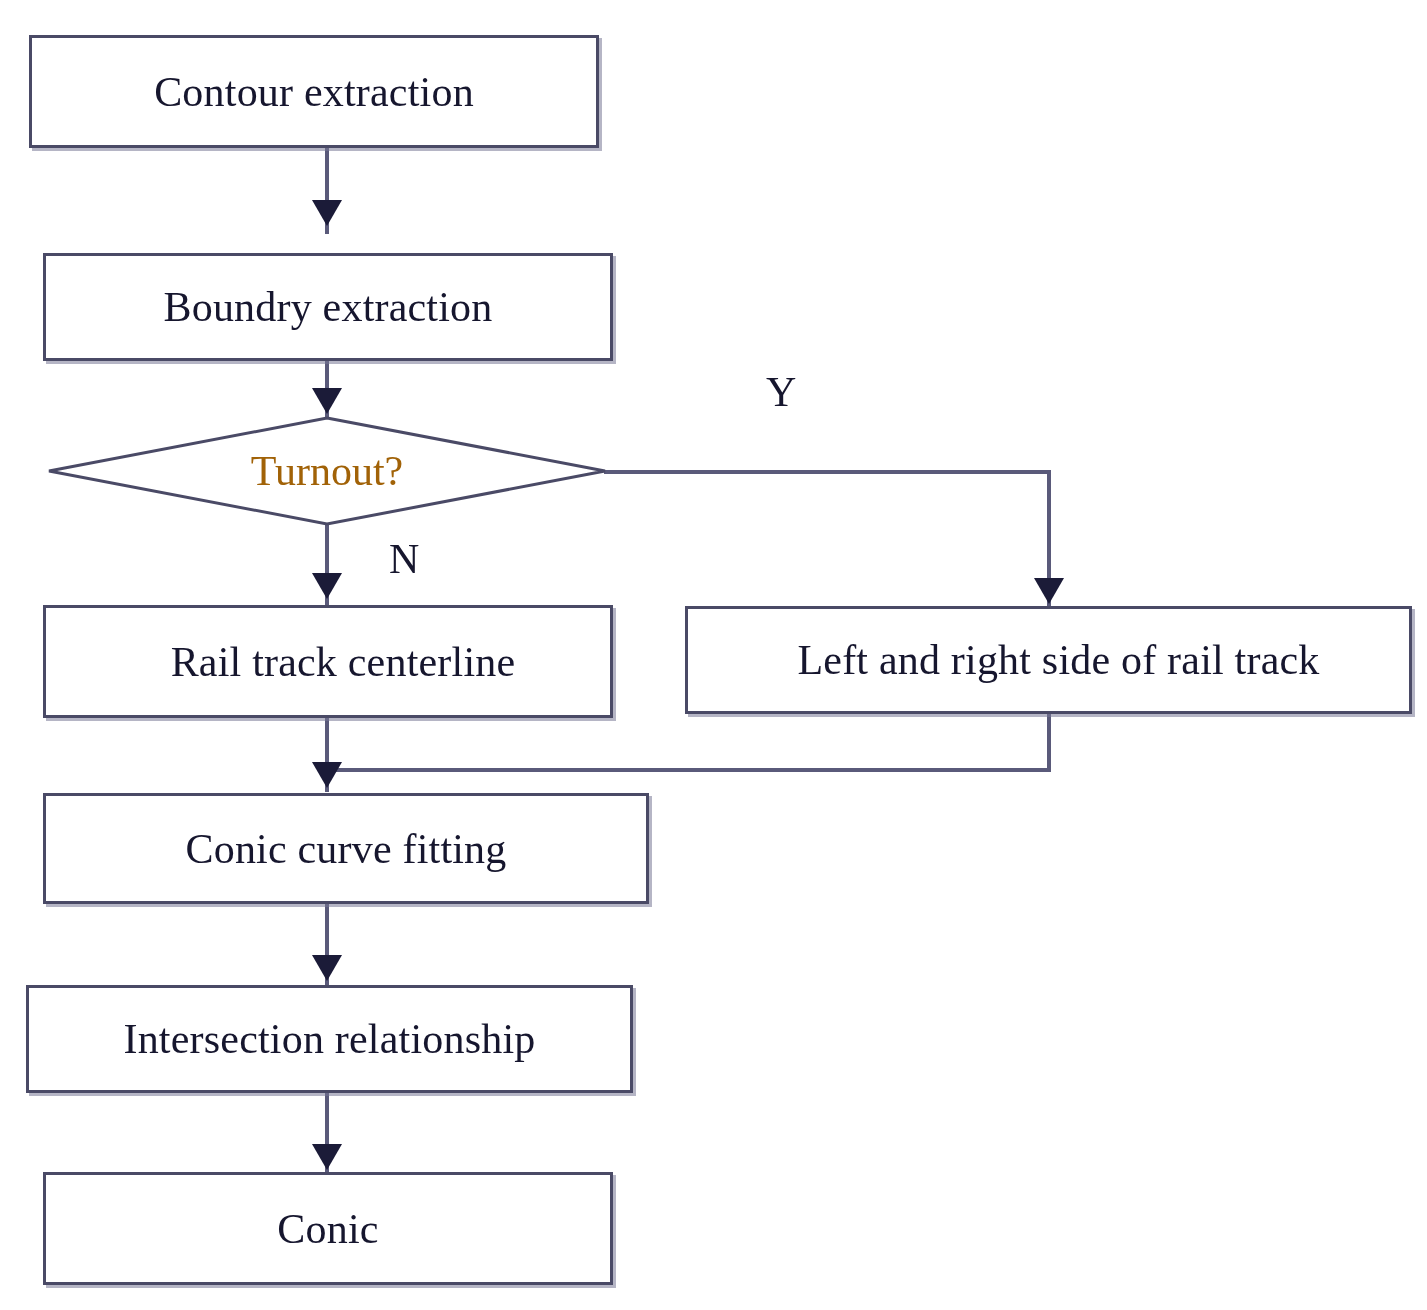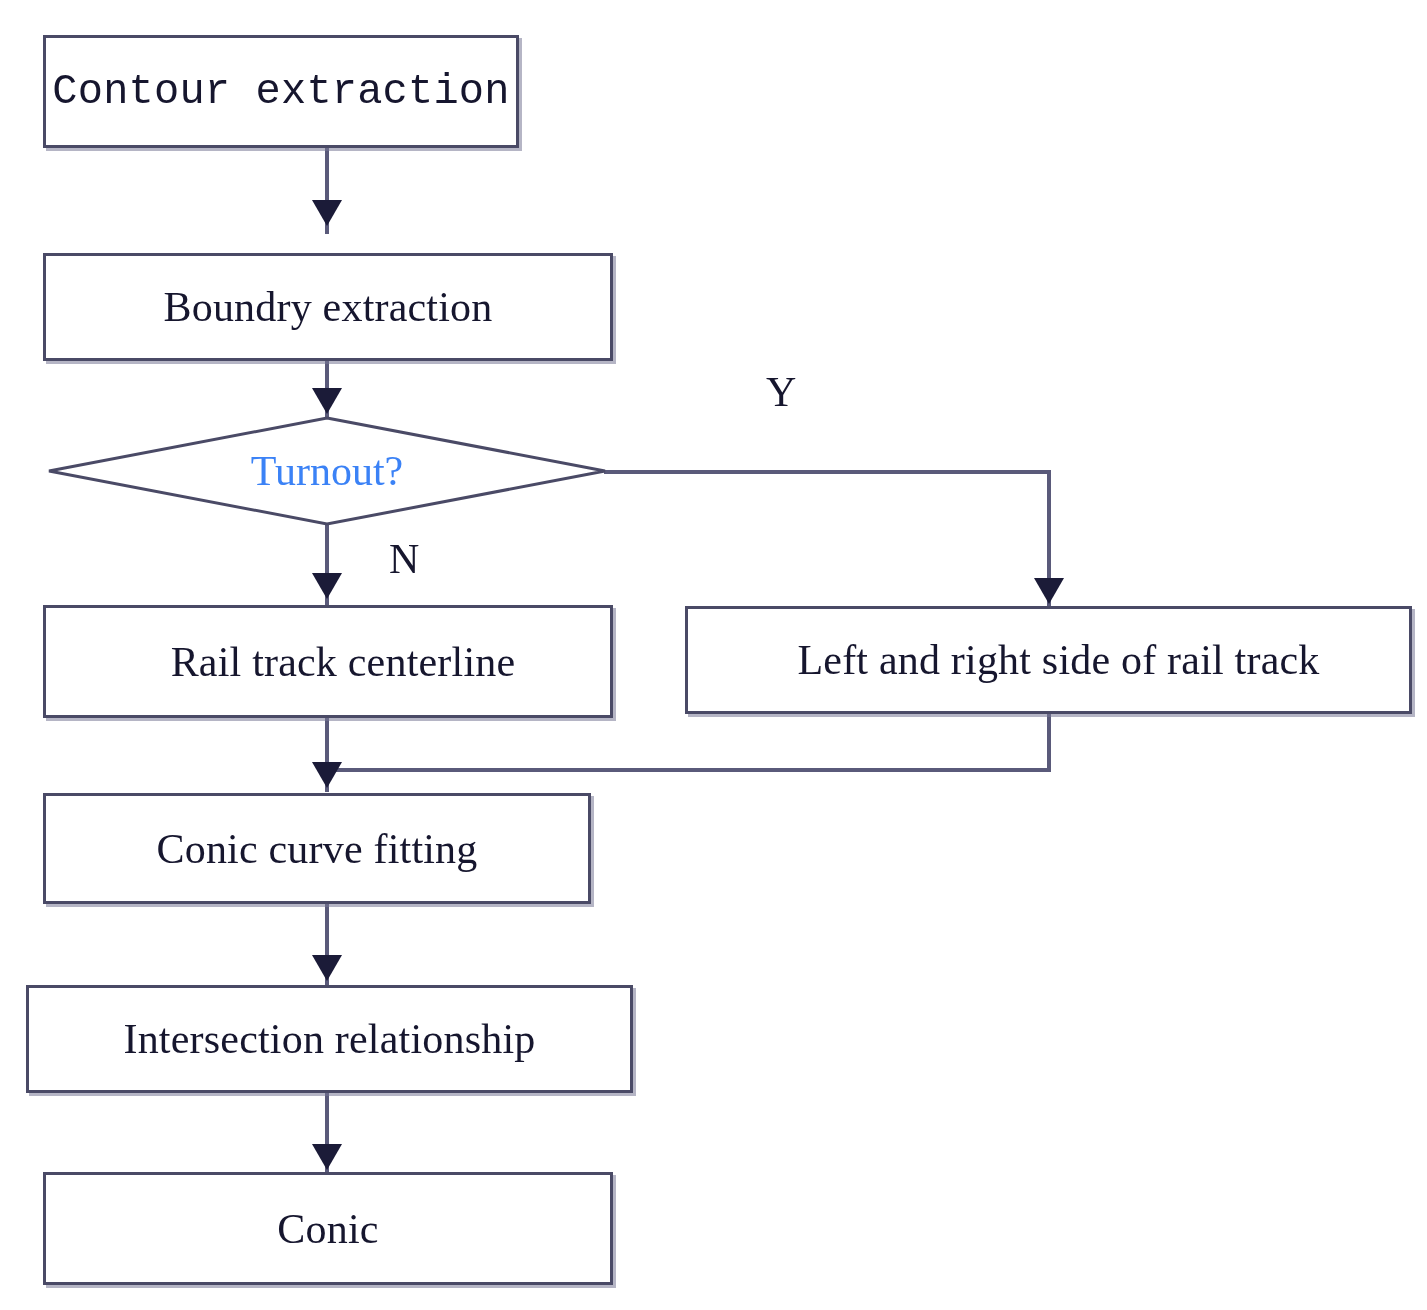--- a/index.html
+++ b/index.html
@@ -45,21 +45,21 @@
   .diamond-label {
     position: absolute;
     left: 0;
     top: 0;
     width: 100%;
     height: 100%;
     display: flex;
     align-items: center;
     justify-content: center;
     font-size: 42px;
-    color: #3b82f6;
+    color: #a16207;
     white-space: nowrap;
   }
   .branch-label {
     position: absolute;
     font-size: 42px;
     color: #16162e;
     z-index: 4;
     white-space: nowrap;
   }
   .conn {
@@ -104,21 +104,21 @@
 
   <div class="conn vert" style="left:325px; top:716px; height:76px;"></div>
   <div class="arrow-head" style="left:312px; top:762px;"></div>
 
   <div class="conn vert" style="left:325px; top:903px; height:86px;"></div>
   <div class="arrow-head" style="left:312px; top:955px;"></div>
 
   <div class="conn vert" style="left:325px; top:1092px; height:86px;"></div>
   <div class="arrow-head" style="left:312px; top:1144px;"></div>
 
-  <div class="node" style="left:43px; top:35px; width:476px; height:113px;font-family:Liberation Mono, monospace;">
+  <div class="node" style="left:29px; top:35px; width:570px; height:113px;">
     <span class="label">Contour extraction</span>
   </div>
 
   <div class="node" style="left:43px; top:230px; width:570px; height:108px;margin-top:23px;">
     <span class="label">Boundry extraction</span>
   </div>
 
   <div class="diamond-wrap" style="left:46px; top:416px; width:562px; height:110px;">
     <svg width="562" height="110" viewBox="0 0 562 110" aria-hidden="true">
       <polygon points="281,2 559,55 281,108 3,55" fill="#ffffff" stroke="#4a4a66" stroke-width="3"></polygon>
@@ -130,21 +130,21 @@
   <div class="branch-label" style="left:389px; top:535px;">N</div>
 
   <div class="node" style="left:43px; top:605px; width:570px; height:113px;padding-left:30px;">
     <span class="label">Rail track centerline</span>
   </div>
 
   <div class="node" style="left:685px; top:606px; width:727px; height:108px;padding-left:20px;">
     <span class="label">Left and right side of rail track</span>
   </div>
 
-  <div class="node" style="left:43px; top:793px; width:548px; height:111px;">
+  <div class="node" style="left:43px; top:793px; width:606px; height:111px;">
     <span class="label">Conic curve fitting</span>
   </div>
 
   <div class="node" style="left:26px; top:985px; width:607px; height:108px;">
     <span class="label">Intersection relationship</span>
   </div>
 
   <div class="node" style="left:43px; top:1172px; width:570px; height:113px;">
     <span class="label">Conic</span>
   </div>

